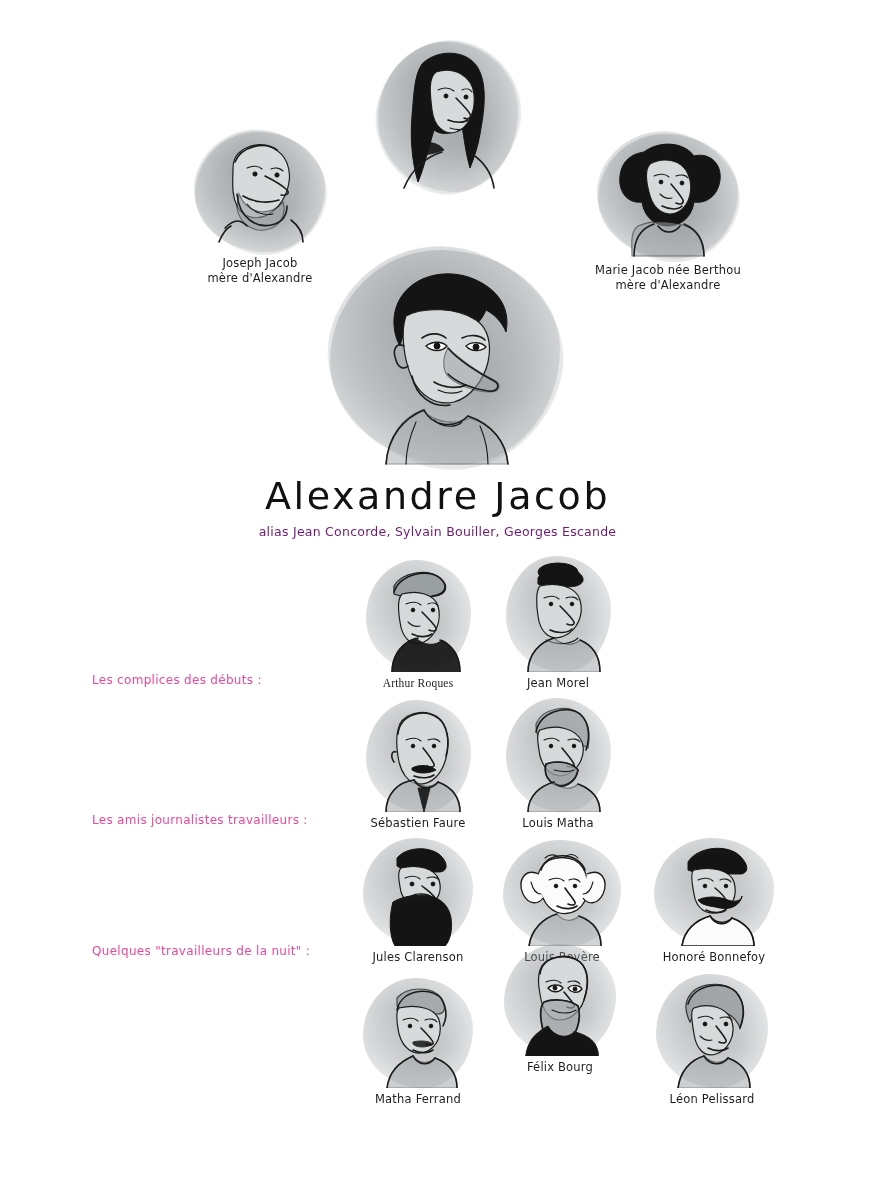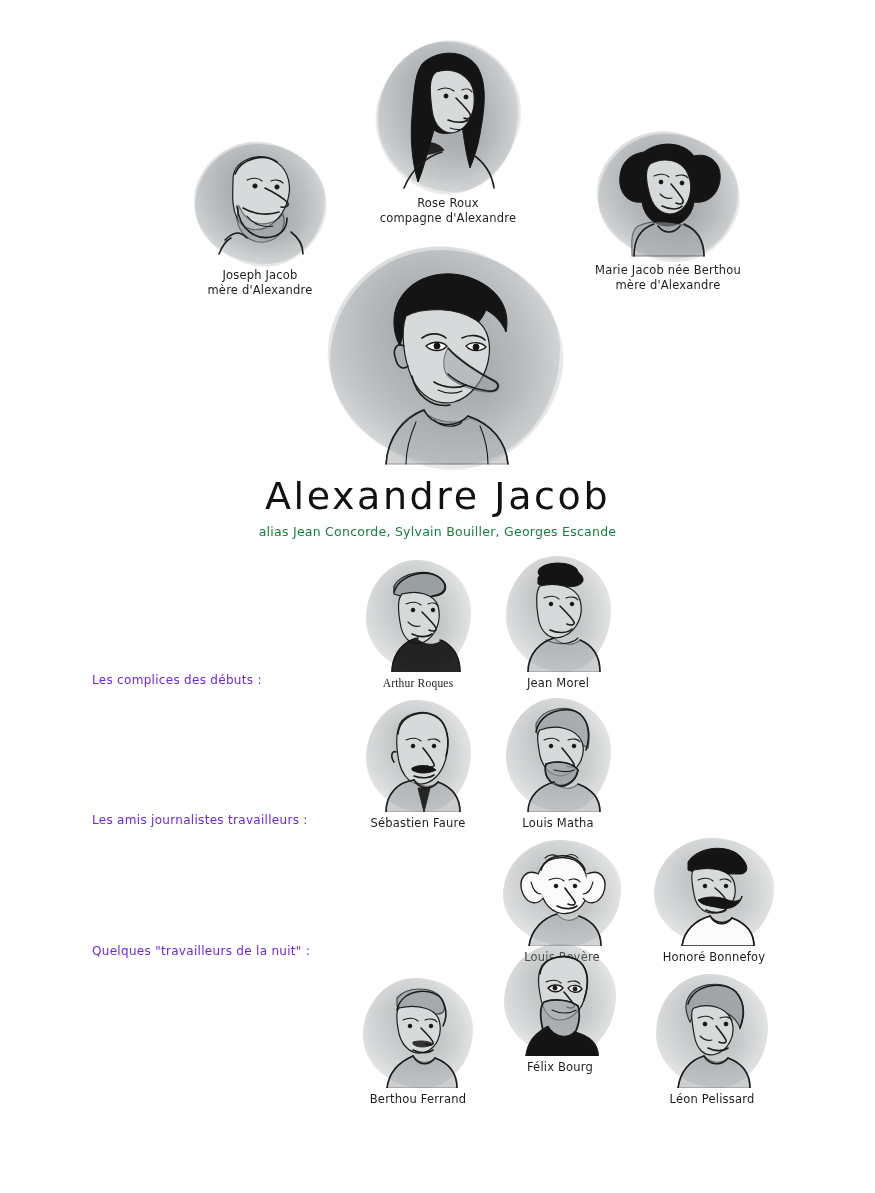--- a/index.html
+++ b/index.html
@@ -49,60 +49,60 @@
     margin-top: 4px;
     white-space: nowrap;
   }
   .caption .sub { display:block; }
 
   
   .rowlabel {
     position: absolute;
     font-size: 12px;
     letter-spacing: .3px;
-    color: #6d28d9;
+    color: #ec4899;
     white-space: nowrap;
   }
 
   
   .title-wrap {
     position: absolute;
     left: 0; right: 0;
     text-align: center;
   }
   .maintitle {
     font-size: 38px;
     letter-spacing: 2.6px;
     color: #111;
     font-weight: 400;
     font-family: "DejaVu Sans", sans-serif;
   }
   .alias {
     margin-top: 6px;
     font-size: 12.5px;
     letter-spacing: .25px;
-    color: #15803d;
+    color: #701a75;
   }
 
   
   svg.face { position:absolute; inset:0; width:100%; height:100%; display:block; }
   svg.face * { vector-effect: non-scaling-stroke; }
   .ink { fill:none; stroke:#1b1b1b; stroke-width:1.6; stroke-linecap:round; stroke-linejoin:round;}
   .ink-thin { fill:none; stroke:#1b1b1b; stroke-width:1.1; stroke-linecap:round; stroke-linejoin:round;}
   .fillblack { fill:#141414; stroke:#141414; stroke-width:1; }
   .fillgrey { fill:#9a9fa2; stroke:#1b1b1b; stroke-width:1.2; }
   .filllight { fill:#d7dadb; stroke:#1b1b1b; stroke-width:1.2; }
   .fillwhite { fill:#fbfbfb; stroke:#1b1b1b; stroke-width:1.3; }
 </style>
 </head>
 <body>
 
 <div class="page">
 
-  <div class="portrait" style="left:180px; top:144px; width:160px;">
+  <div class="portrait" style="left:180px; top:132px; width:160px;">
     <div class="art" style="width:130px;height:120px;">
       <div class="blob"></div>
       <div class="blob b2"></div>
       <svg class="face" viewBox="0 0 130 120">
         <path class="filllight" d="M38 36 C38 16 62 8 78 16 C92 23 96 38 94 50 C92 64 84 76 74 82 C62 89 48 86 42 74 C36 62 38 48 38 36 Z"></path>
         <path class="ink" d="M40 30 C46 14 70 9 82 18"></path>
         <path class="ink-thin" d="M52 36 C58 33 64 34 67 37"></path>
         <path class="ink-thin" d="M76 37 C80 35 85 36 88 39"></path>
         <circle cx="60" cy="42" r="2.1" class="fillblack"></circle>
         <circle cx="82" cy="43" r="2.1" class="fillblack"></circle>
@@ -134,24 +134,20 @@
         <circle cx="68" cy="54" r="2" class="fillblack"></circle>
         <circle cx="88" cy="55" r="2" class="fillblack"></circle>
         <path class="ink" d="M78 56 C84 62 90 68 92 72 C94 76 90 78 86 76"></path>
         <path class="ink" d="M70 78 C78 81 86 81 90 78"></path>
         <path class="ink-thin" d="M72 86 C78 88 84 88 88 86"></path>
         <path class="fillblack" d="M36 104 C48 98 60 100 66 108 C56 112 44 114 36 112 Z" opacity=".9"></path>
         <path class="ink" d="M26 146 C34 126 50 114 64 110"></path>
         <path class="ink" d="M94 112 C106 120 114 132 116 146"></path>
       </svg>
     </div>
-    <div class="caption">
-      <span>Rose Roux</span>
-      <span class="sub">compagne d'Alexandre</span>
-    </div>
   </div>
 
   <div class="portrait" style="left:568px; top:134px; width:200px;text-align:center;">
     <div class="art" style="width:140px;height:125px;">
       <div class="blob"></div>
       <div class="blob b2"></div>
       <svg class="face" viewBox="0 0 140 125">
         <path class="fillblack" d="M46 18 C62 6 86 8 96 22 C112 18 124 30 122 46 C120 62 108 70 96 68 C94 82 84 92 70 92 C56 92 46 82 44 68 C30 70 20 58 22 42 C24 26 34 20 46 18 Z"></path>
         <path class="filllight" d="M52 30 C66 22 84 26 90 40 C96 54 92 72 80 78 C68 84 56 76 52 62 C48 48 46 36 52 30 Z"></path>
         <path class="ink-thin" d="M56 42 C62 39 68 40 71 43"></path>
@@ -315,20 +311,41 @@
         <path class="ink" d="M72 86 C88 92 94 102 94 114"></path>
       </svg>
     </div>
     <div class="caption">
       <span>Louis Matha</span>
     </div>
   </div>
 
   <div class="rowlabel" style="left:92px; top:944px;">Quelques "travailleurs de la nuit" :</div>
 
+  <div class="portrait" style="left:356px; top:838px; width:124px;">
+    <div class="art" style="width:110px;height:108px;">
+      <div class="blob"></div>
+      <svg class="face" viewBox="0 0 110 108">
+        <path class="fillblack" d="M34 20 C44 8 68 8 78 18 C86 26 84 34 76 34 C62 34 42 34 34 28 Z"></path>
+        <path class="filllight" d="M38 30 C54 26 72 30 76 42 C80 54 74 64 64 68 C52 72 42 66 38 54 C36 44 34 34 38 30 Z"></path>
+        <path class="ink-thin" d="M42 40 C48 37 54 38 57 41"></path>
+        <path class="ink-thin" d="M64 40 C69 38 74 39 76 42"></path>
+        <circle cx="49" cy="46" r="1.9" class="fillblack"></circle>
+        <circle cx="70" cy="46" r="1.9" class="fillblack"></circle>
+        <path class="ink" d="M59 48 C64 52 70 56 72 60 C73 63 69 64 65 62"></path>
+        <path class="fillwhite" d="M48 58 C56 54 68 56 72 62 C66 70 54 70 48 64 Z"></path>
+        <path class="ink-thin" d="M52 57 L52 66 M58 56 L58 67 M64 57 L64 66"></path>
+        <path class="fillblack" d="M30 64 C40 58 54 56 66 58 C78 60 86 68 88 80 C90 94 86 104 82 108 L32 108 C26 98 26 78 30 64 Z"></path>
+        <path class="ink" d="M30 66 C40 60 54 58 66 60"></path>
+      </svg>
+    </div>
+    <div class="caption">
+      <span>Jules Clarenson</span>
+    </div>
+  </div>
 
   <div class="portrait" style="left:496px; top:840px; width:132px;">
     <div class="art" style="width:118px;height:106px;">
       <div class="blob"></div>
       <svg class="face" viewBox="0 0 118 106">
         <path class="fillwhite" d="M38 28 C46 14 72 14 80 28 C88 42 86 62 74 70 C60 78 46 72 40 58 C34 46 32 38 38 28 Z"></path>
         <path class="ink" d="M38 30 C44 10 76 12 82 30"></path>
         <path class="ink-thin" d="M42 18 C46 14 52 14 55 17"></path>
         <path class="ink-thin" d="M62 17 C66 13 72 14 75 18"></path>
         <path class="ink-thin" d="M46 40 C52 37 58 38 61 41"></path>
@@ -390,21 +407,21 @@
         <path class="ink" d="M58 50 C63 55 68 60 70 64 C71 67 67 68 63 66"></path>
         <path class="fillblack" d="M50 64 C58 62 66 63 70 66 C64 70 54 70 50 66 Z" opacity=".85"></path>
         <path class="ink" d="M50 72 C58 76 66 75 70 72"></path>
         <path class="fillgrey" d="M24 110 C26 94 36 84 50 78 C56 86 66 86 72 80 C88 86 94 96 94 110 Z" opacity=".5"></path>
         <path class="ink" d="M24 110 C26 94 36 84 50 78"></path>
         <path class="ink" d="M72 80 C88 86 94 96 94 110"></path>
         <path class="ink" d="M50 78 C56 88 66 88 72 80"></path>
       </svg>
     </div>
     <div class="caption">
-      <span>Berthou Ferrand</span>
+      <span>Matha Ferrand</span>
     </div>
   </div>
 
   <div class="portrait" style="left:496px; top:944px; width:128px;">
     <div class="art" style="width:112px;height:112px;">
       <div class="blob"></div>
       <svg class="face" viewBox="0 0 112 112">
         <path class="filllight" d="M36 26 C40 12 64 8 76 18 C86 26 84 44 80 56 C76 68 66 76 56 76 C44 76 38 64 36 50 C34 40 34 32 36 26 Z"></path>
         <path class="ink" d="M36 30 C38 12 64 8 76 18 C86 28 84 44 80 56"></path>
         <path class="ink-thin" d="M42 38 C48 35 54 36 57 39"></path>

